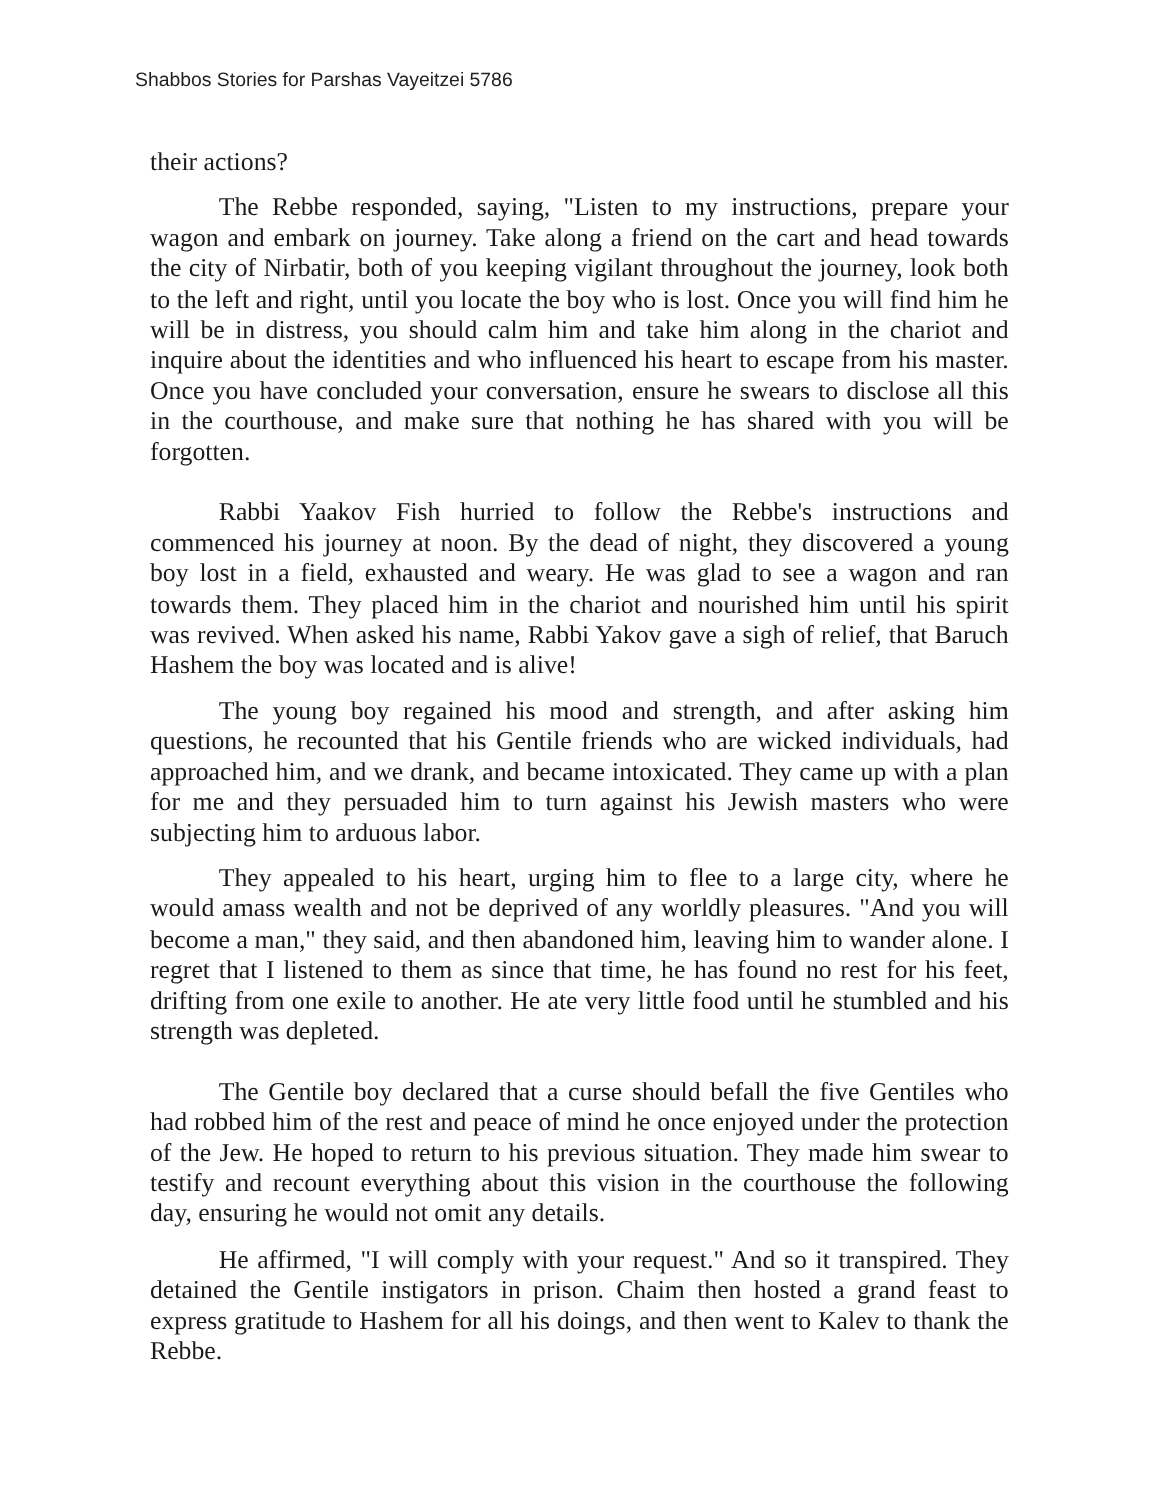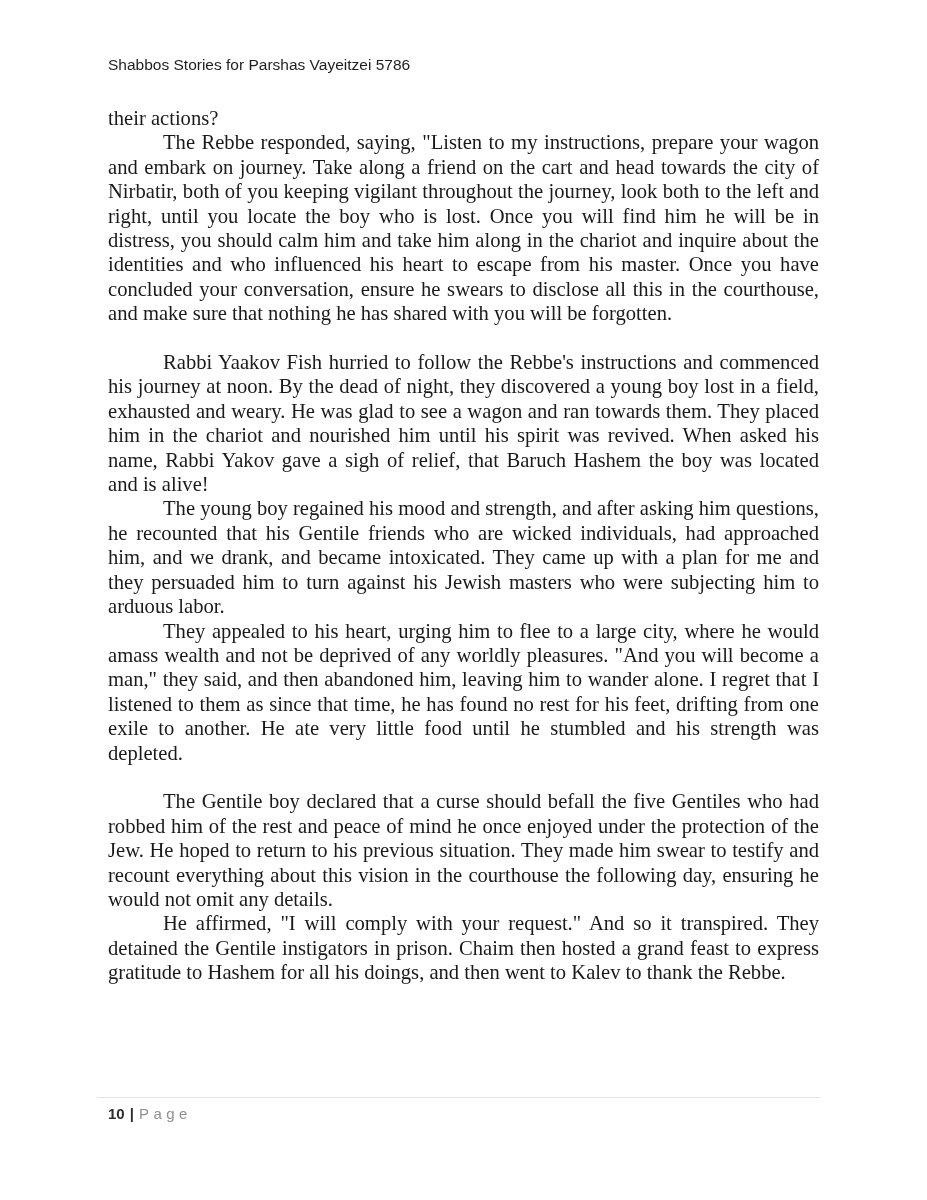--- a/index.html
+++ b/index.html
@@ -25,21 +25,21 @@
     left: 108px;
     top: 106px;
     width: 711px;
     font-family: "Liberation Serif", "DejaVu Serif", serif;
     font-size: 20.6px;
     line-height: 24.4px;
     color: #1a1a1a;
     text-align: justify;
     hyphens: none;
   }
-  .content p { margin: 0; }
+  .content p { margin: 12px; }
   .content p.indent { text-indent: 55px; }
   .content p.space-before { margin-top: 24.4px; }
   .content p.credit { font-style: italic; text-indent: 0; }
   .page-footer {
     position: absolute;
     left: 97px;
     top: 1097px;
     width: 723px;
     border-top: 1px solid #e3e3e3;
     padding-top: 7px;
@@ -62,17 +62,14 @@
   <div class="content">
     <p>their actions?</p>
     <p class="indent">The Rebbe responded, saying, "Listen to my instructions, prepare your wagon and embark on journey. Take along a friend on the cart and head towards the city of Nirbatir, both of you keeping vigilant throughout the journey, look both to the left and right, until you locate the boy who is lost. Once you will find him he will be in distress, you should calm him and take him along in the chariot and inquire about the identities and who influenced his heart to escape from his master. Once you have concluded your conversation, ensure he swears to disclose all this in the courthouse, and make sure that nothing he has shared with you will be forgotten.</p>
     <p class="indent space-before">Rabbi Yaakov Fish hurried to follow the Rebbe's instructions and commenced his journey at noon. By the dead of night, they discovered a young boy lost in a field, exhausted and weary. He was glad to see a wagon and ran towards them. They placed him in the chariot and nourished him until his spirit was revived. When asked his name, Rabbi Yakov gave a sigh of relief, that Baruch Hashem the boy was located and is alive!</p>
     <p class="indent">The young boy regained his mood and strength, and after asking him questions, he recounted that his Gentile friends who are wicked individuals, had approached him, and we drank, and became intoxicated. They came up with a plan for me and they persuaded him to turn against his Jewish masters who were subjecting him to arduous labor.</p>
     <p class="indent">They appealed to his heart, urging him to flee to a large city, where he would amass wealth and not be deprived of any worldly pleasures. "And you will become a man," they said, and then abandoned him, leaving him to wander alone. I regret that I listened to them as since that time, he has found no rest for his feet, drifting from one exile to another. He ate very little food until he stumbled and his strength was depleted.</p>
     <p class="indent space-before">The Gentile boy declared that a curse should befall the five Gentiles who had robbed him of the rest and peace of mind he once enjoyed under the protection of the Jew. He hoped to return to his previous situation. They made him swear to testify and recount everything about this vision in the courthouse the following day, ensuring he would not omit any details.</p>
     <p class="indent">He affirmed, "I will comply with your request." And so it transpired. They detained the Gentile instigators in prison. Chaim then hosted a grand feast to express gratitude to Hashem for all his doings, and then went to Kalev to thank the Rebbe.</p>
   </div>
 
-  <div class="page-footer">
-    <span class="pagenum">10</span><span class="sep">|</span><span class="pagelabel">Page</span>
-  </div>
 
 </div>
 
 </body></html>

